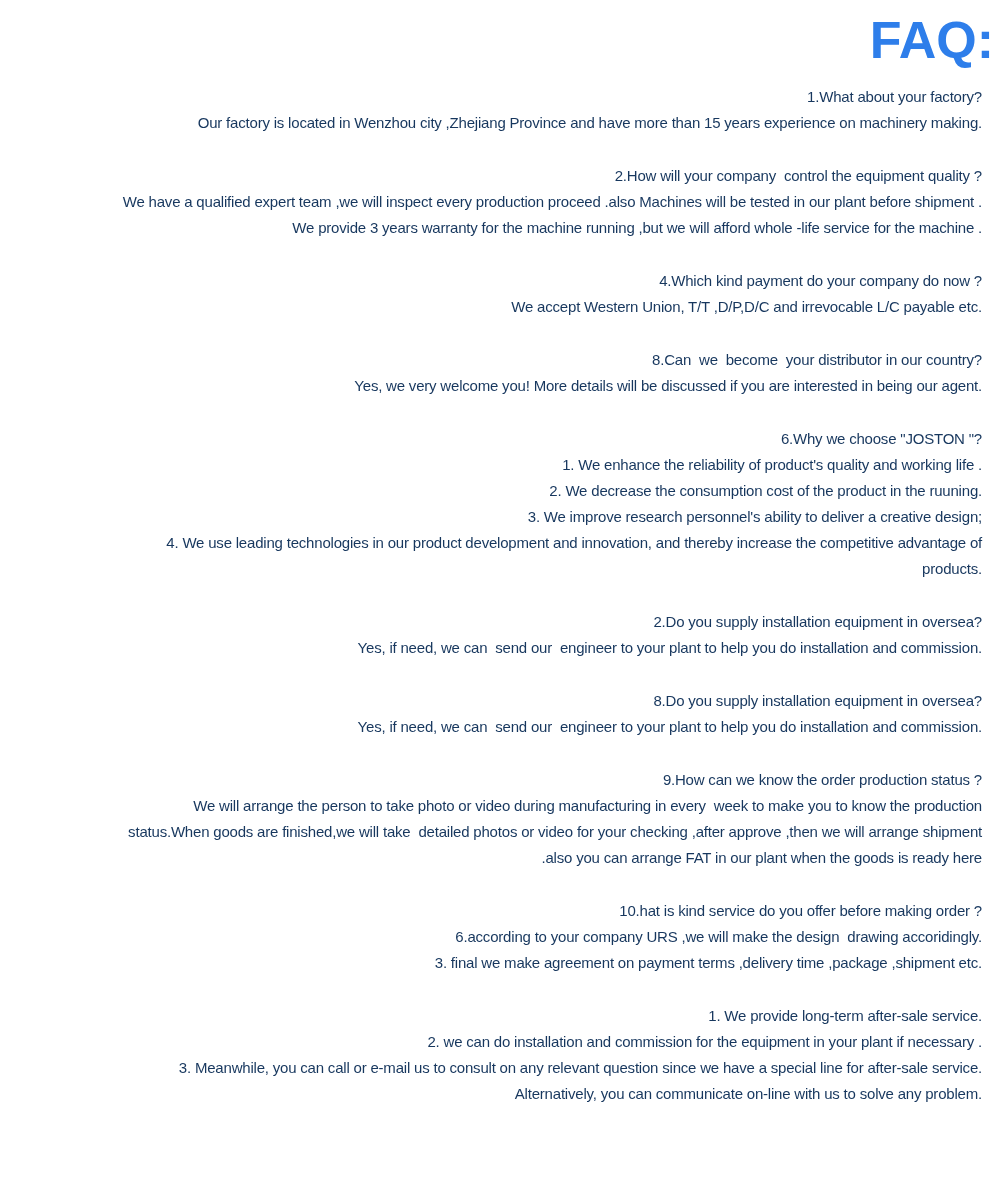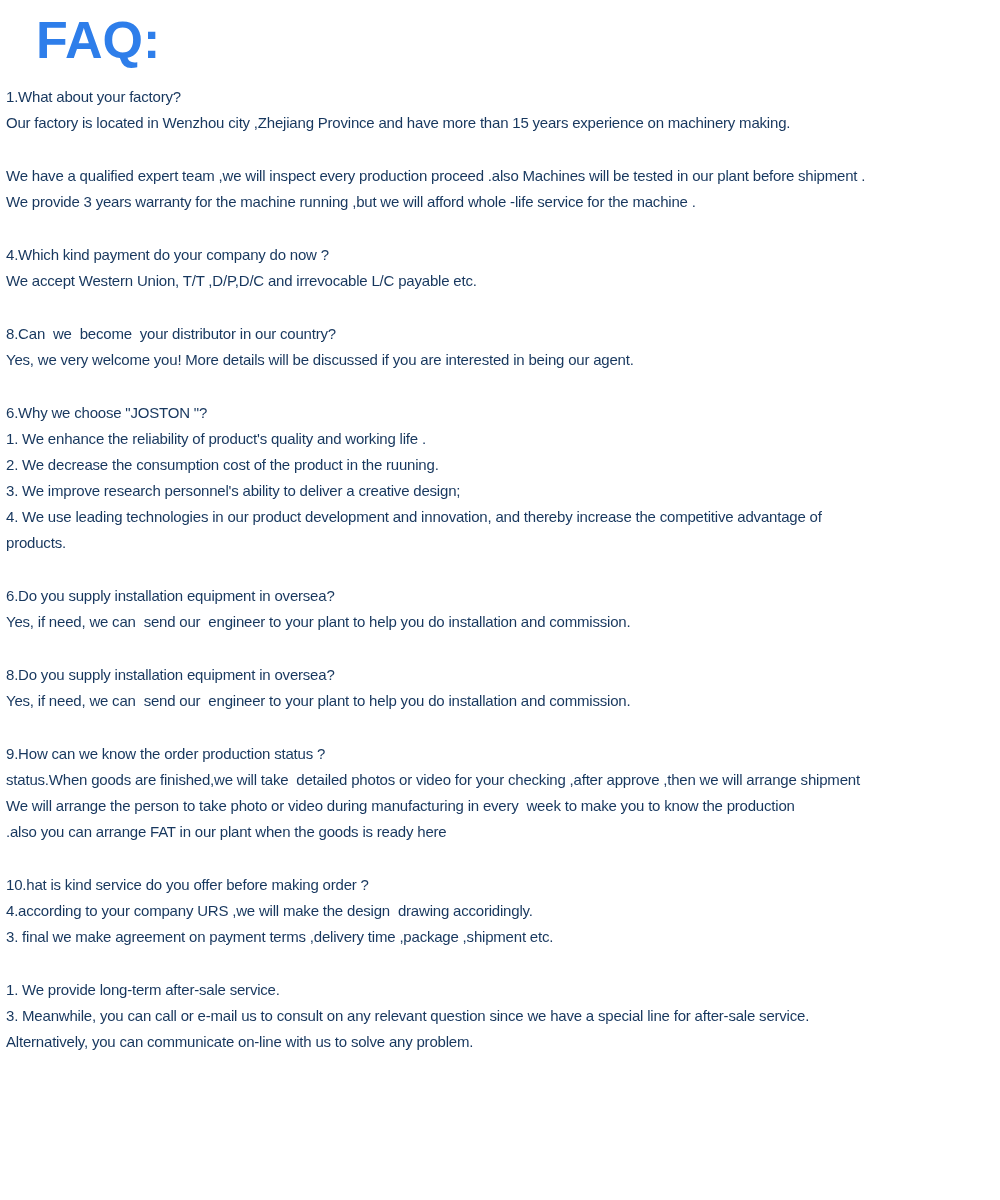--- a/index.html
+++ b/index.html
@@ -12,30 +12,31 @@
     height: 1200px;
     overflow: hidden;
     font-family: "Liberation Sans", sans-serif;
   }
   .page {
     box-sizing: border-box;
     width: 1000px;
     height: 1008px;
     padding: 10px 6px 0 2px;
     background: var(--page-bg, #ffffff);
+    text-align: right;
   }
   .heading {
     margin: 0 0 14px 34px;
     font-size: 52px;
     line-height: 60px;
     font-weight: bold;
     color: var(--heading-color, #2e7eea);
   }
   .faq-list {
-    margin: 4px;
+    margin: 12px;
   }
   .faq-block {
     margin: 0 0 27px 0;
   }
   .faq-line {
     white-space: pre;
     font-size: 15px;
     line-height: 26px;
     letter-spacing: -0.2px;
     color: var(--body-color, #17375e);
@@ -45,57 +46,59 @@
 <body>
 
 <div class="page">
   <h1 class="heading">FAQ:</h1>
   <div class="faq-list">
       <div class="faq-block">
         <div class="faq-line">1.What about your factory?</div>
         <div class="faq-line">Our factory is located in Wenzhou city ,Zhejiang Province and have more than 15 years experience on machinery making.</div>
       </div>
       <div class="faq-block">
+        <div class="faq-line">2.How will your company  control the equipment quality ?</div>
         <div class="faq-line">We have a qualified expert team ,we will inspect every production proceed .also Machines will be tested in our plant before shipment .</div>
         <div class="faq-line">We provide 3 years warranty for the machine running ,but we will afford whole -life service for the machine .</div>
       </div>
       <div class="faq-block">
         <div class="faq-line">4.Which kind payment do your company do now ?</div>
         <div class="faq-line">We accept Western Union, T/T ,D/P,D/C and irrevocable L/C payable etc.</div>
       </div>
       <div class="faq-block">
         <div class="faq-line">8.Can  we  become  your distributor in our country?</div>
         <div class="faq-line">Yes, we very welcome you! More details will be discussed if you are interested in being our agent.</div>
       </div>
       <div class="faq-block">
         <div class="faq-line">6.Why we choose "JOSTON "?</div>
         <div class="faq-line">1. We enhance the reliability of product's quality and working life .</div>
         <div class="faq-line">2. We decrease the consumption cost of the product in the ruuning.</div>
         <div class="faq-line">3. We improve research personnel's ability to deliver a creative design;</div>
         <div class="faq-line">4. We use leading technologies in our product development and innovation, and thereby increase the competitive advantage of</div>
         <div class="faq-line">products.</div>
       </div>
       <div class="faq-block">
-        <div class="faq-line">6.Do you supply installation equipment in oversea?</div>
+        <div class="faq-line">2.Do you supply installation equipment in oversea?</div>
         <div class="faq-line">Yes, if need, we can  send our  engineer to your plant to help you do installation and commission.</div>
       </div>
       <div class="faq-block">
         <div class="faq-line">8.Do you supply installation equipment in oversea?</div>
         <div class="faq-line">Yes, if need, we can  send our  engineer to your plant to help you do installation and commission.</div>
       </div>
       <div class="faq-block">
         <div class="faq-line">9.How can we know the order production status ?</div>
+        <div class="faq-line">We will arrange the person to take photo or video during manufacturing in every  week to make you to know the production</div>
         <div class="faq-line">status.When goods are finished,we will take  detailed photos or video for your checking ,after approve ,then we will arrange shipment</div>
-        <div class="faq-line">We will arrange the person to take photo or video during manufacturing in every  week to make you to know the production</div>
         <div class="faq-line">.also you can arrange FAT in our plant when the goods is ready here</div>
       </div>
       <div class="faq-block">
         <div class="faq-line">10.hat is kind service do you offer before making order ?</div>
-        <div class="faq-line">4.according to your company URS ,we will make the design  drawing accoridingly.</div>
+        <div class="faq-line">6.according to your company URS ,we will make the design  drawing accoridingly.</div>
         <div class="faq-line">3. final we make agreement on payment terms ,delivery time ,package ,shipment etc.</div>
       </div>
       <div class="faq-block">
         <div class="faq-line">1. We provide long-term after-sale service.</div>
+        <div class="faq-line">2. we can do installation and commission for the equipment in your plant if necessary .</div>
         <div class="faq-line">3. Meanwhile, you can call or e-mail us to consult on any relevant question since we have a special line for after-sale service.</div>
         <div class="faq-line">Alternatively, you can communicate on-line with us to solve any problem.</div>
       </div>
     </div>
 </div>
 
 </body></html>

